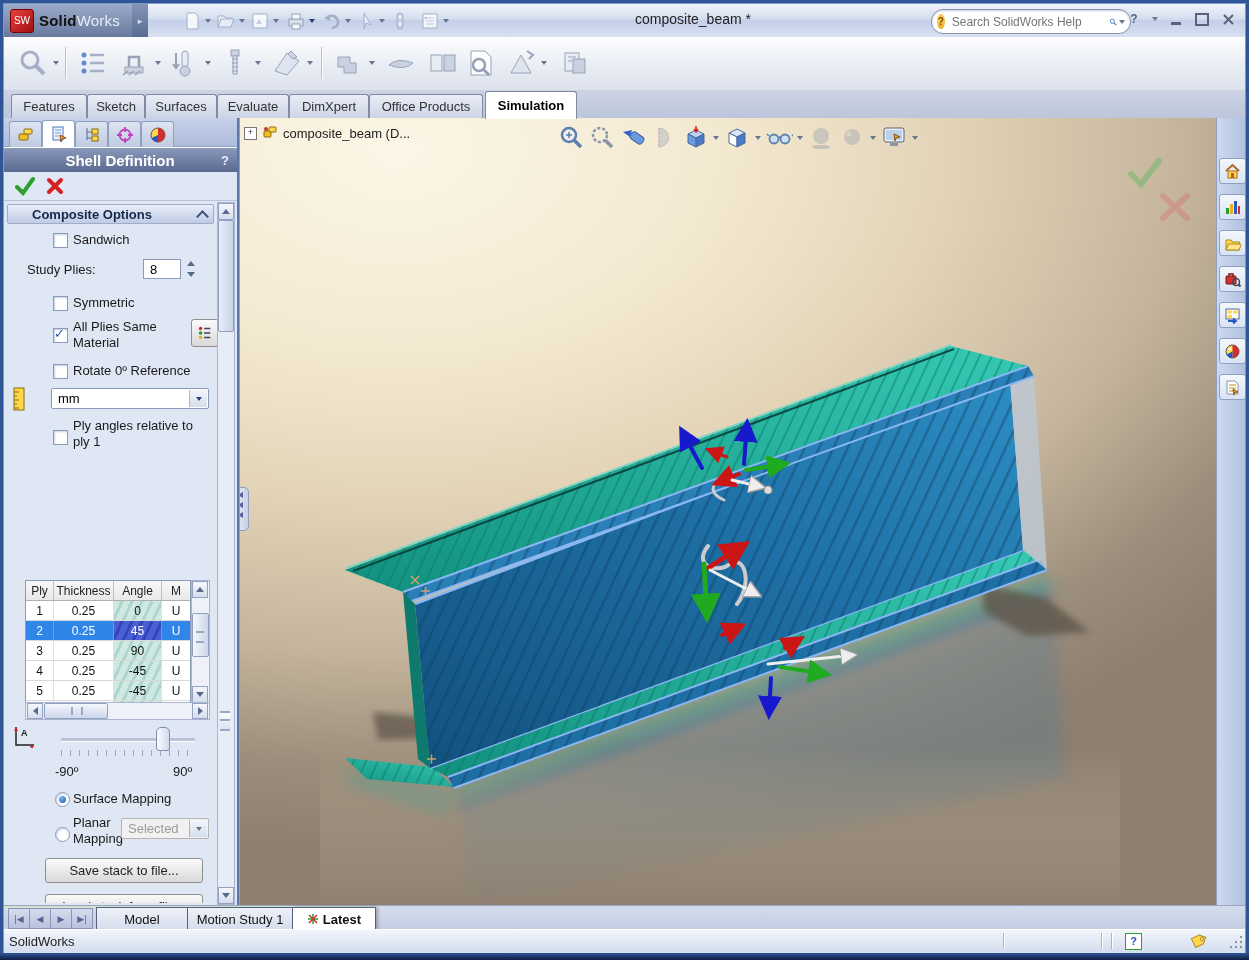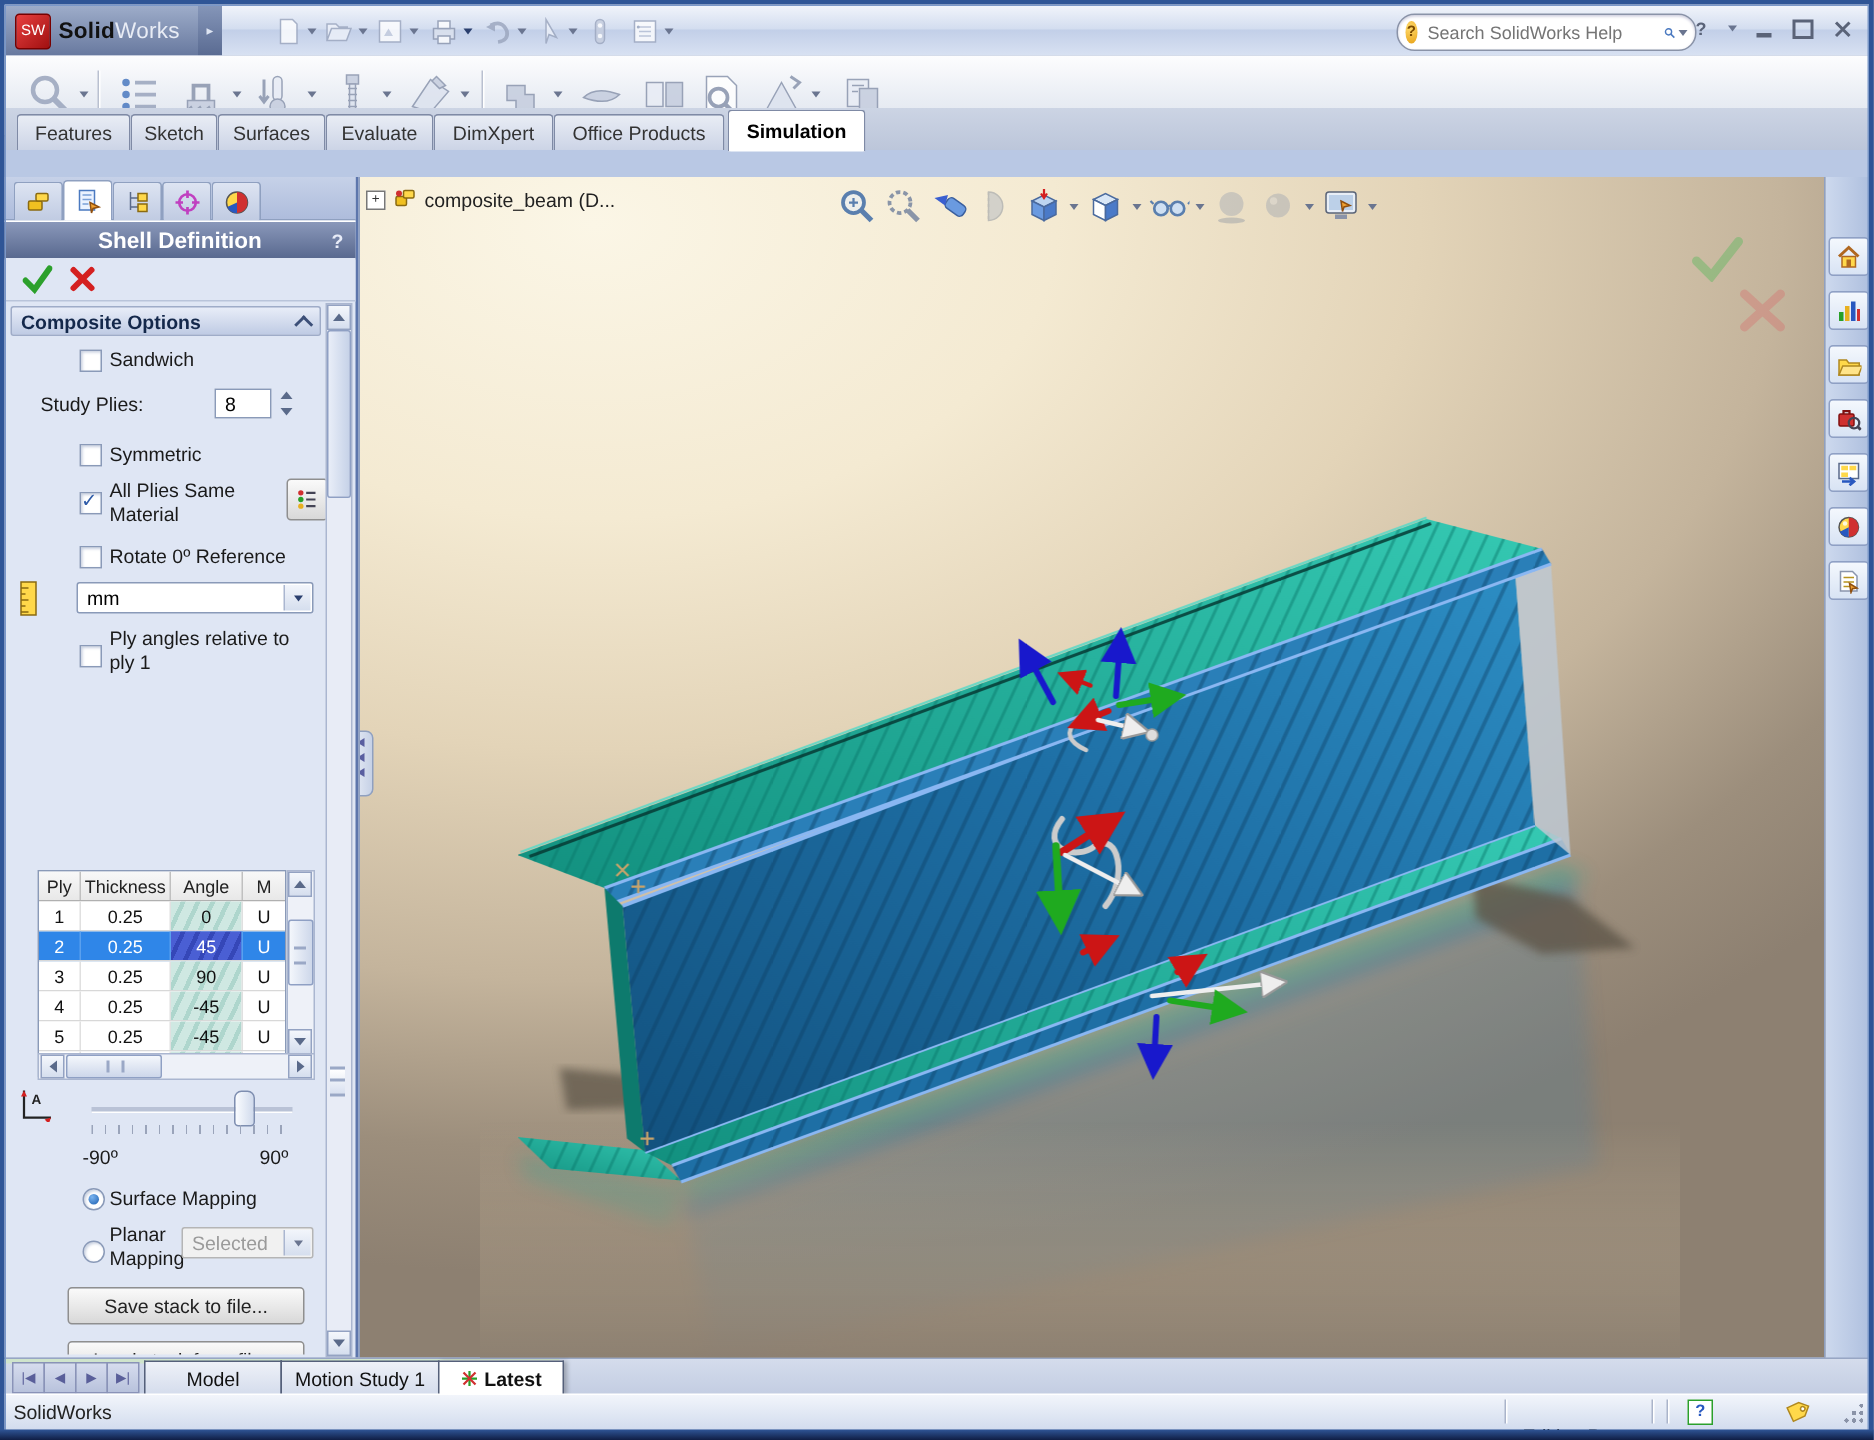--- a/index.html
+++ b/index.html
@@ -32,21 +32,21 @@
   .wb svg{width:11px;height:11px;}
 
   
   #toolbar2{position:absolute;left:3px;top:37px;width:1243px;height:53px;background:linear-gradient(#fdfdfe,#e9edf4 55%,#dde2ec);border-bottom:1px solid #9aa5bd;}
   .t2icon{position:absolute;top:10px;width:32px;height:32px;opacity:.85;}
   .t2icon svg{width:100%;height:100%;}
   .t2caret{position:absolute;top:24px;}
   .t2sep{position:absolute;top:10px;width:1px;height:32px;background:#b9c0d0;box-shadow:1px 0 0 #fff;}
 
   
-  #tabrow{position:absolute;left:3px;top:72px;width:1243px;height:28px;background:linear-gradient(#ccd4e4,#bcc6da);}
+  #tabrow{position:absolute;left:3px;top:90px;width:1243px;height:28px;background:linear-gradient(#ccd4e4,#bcc6da);}
   .rtab{position:absolute;top:4px;height:23px;background:linear-gradient(#e9edf5,#ccd4e6);border:1px solid #7f8aa5;border-bottom:0;border-radius:3px 3px 0 0;
     font-size:13px;color:#333;display:flex;align-items:center;justify-content:center;}
   .rtab.active{top:1px;height:27px;background:#fff;font-weight:bold;color:#000;z-index:2;}
 
   
   #pm{position:absolute;left:3px;top:118px;width:234px;height:787px;background:#dfe6f4;border-right:2px solid #5d76ac;}
   #pm-tabs{position:absolute;left:0;top:0;width:100%;height:28px;background:linear-gradient(#c6d1e8,#aebcdc);border-bottom:1px solid #8fa0c0;}
   .pmtab{position:absolute;top:3px;width:31px;height:25px;background:linear-gradient(#dde4f2,#c0cbe2);border:1px solid #8fa0c0;border-bottom:0;border-radius:3px 3px 0 0;display:flex;align-items:center;justify-content:center;}
   .pmtab.active{background:#fff;height:26px;top:2px;}
   .pmtab svg{width:18px;height:18px;}
@@ -58,21 +58,21 @@
   #pm-scroll{position:absolute;right:2px;top:84px;width:16px;height:701px;background:#e8ecf6;border:1px solid #aab6d0;}
   .sbtn{position:absolute;left:0;width:14px;height:15px;background:linear-gradient(#f4f7fc,#d5deee);border:1px solid #93a2c2;display:flex;align-items:center;justify-content:center;}
   .sbtn i{width:0;height:0;border-left:4px solid transparent;border-right:4px solid transparent;}
   .sbtn.up i{border-bottom:5px solid #5a6a8a;} .sbtn.dn i{border-top:5px solid #5a6a8a;}
   #pm-thumb{position:absolute;left:0;top:17px;width:14px;height:110px;background:linear-gradient(90deg,#e9eef8,#c6d2e8);border:1px solid #8fa0c4;border-radius:2px;}
   #pm-grip{position:absolute;left:2px;top:508px;width:10px;height:16px;border-top:2px solid #9aa8c6;border-bottom:2px solid #9aa8c6;background:linear-gradient(#fff,#d8e0f0);}
   #pm-grip:before{content:"";display:block;margin:6px 0;border-top:2px solid #9aa8c6;}
 
   #pm-body{position:absolute;left:2px;top:84px;width:213px;height:701px;overflow:hidden;}
   .sect-hd{position:absolute;left:2px;width:207px;height:20px;background:linear-gradient(#e8edf8,#bfcbe4);border:1px solid #9facc8;border-radius:2px;
-    font-size:13px;font-weight:bold;color:#14284b;display:flex;align-items:center;padding-left:6px;box-sizing:border-box;}
+    font-size:13px;font-weight:bold;color:#14284b;display:flex;align-items:center;padding-left:24px;box-sizing:border-box;}
   .chev{position:absolute;right:6px;top:5px;width:9px;height:9px;}
   .chev b, .chev i{display:block;width:7px;height:7px;border-left:2px solid #3c4f78;border-top:2px solid #3c4f78;}
   .chev.up b{transform:rotate(45deg);margin-top:2px;}
   .lbl{position:absolute;font-size:13px;color:#1a1a1a;}
   .cb{position:absolute;width:13px;height:13px;background:#fff;border:1px solid #8a9ab8;box-shadow:inset 1px 1px 2px #c8d0e0;}
   .cb.on:after{content:"✓";position:absolute;left:0px;top:-3px;font-size:13px;font-weight:bold;color:#2d5aa8;}
   .radio{position:absolute;width:13px;height:13px;border-radius:50%;background:#fff;border:1px solid #8a9ab8;box-shadow:inset 1px 1px 2px #c8d0e0;}
   .radio.on:after{content:"";position:absolute;left:3px;top:3px;width:7px;height:7px;border-radius:50%;background:radial-gradient(circle at 35% 30%,#7ab4f0,#1d5fb0);}
   .numbox{position:absolute;width:38px;height:20px;background:#fff;border:1px solid #8a9ab8;font-size:13px;display:flex;align-items:center;padding-left:6px;box-sizing:border-box;}
   .spin{position:absolute;width:14px;height:20px;}
@@ -189,20 +189,21 @@
           <rect x="8" y="2" width="6" height="16" rx="3" fill="#c5cdde" stroke="#9aa5bd"></rect>
           <circle cx="11" cy="6" r="1.5" fill="#fff"></circle>
           <circle cx="11" cy="13" r="1.5" fill="#fff"></circle>
         </svg></div>
     <div class="tbicon" style="left:416px"><svg viewBox="0 0 22 20">
           <rect x="4" y="3" width="14" height="14" fill="#fff" stroke="#9aa5bd"></rect>
           <path d="M7,7 h8 M7,10 h8 M7,13 h8" stroke="#b9c2d6"></path>
           <circle cx="6.5" cy="7" r="1" fill="#9aa5bd"></circle>
         </svg></div>
     <span class="caret tbcaret" style="left:440px"></span>
+    <div id="doc-title">composite_beam *</div>
     <div id="searchbox">
       <div class="q">?</div>
       <input id="search-input" placeholder="Search SolidWorks Help" style="">
       <svg class="mag" viewBox="0 0 16 16">
           <circle cx="6.5" cy="6.5" r="4" fill="none" stroke="#4a79c0" stroke-width="1.8"></circle>
           <line x1="9.5" y1="9.5" x2="14" y2="14" stroke="#4a79c0" stroke-width="2"></line>
         </svg>
       <span class="caret" style="margin-right:5px"></span>
     </div>
     <div id="winbtns">

